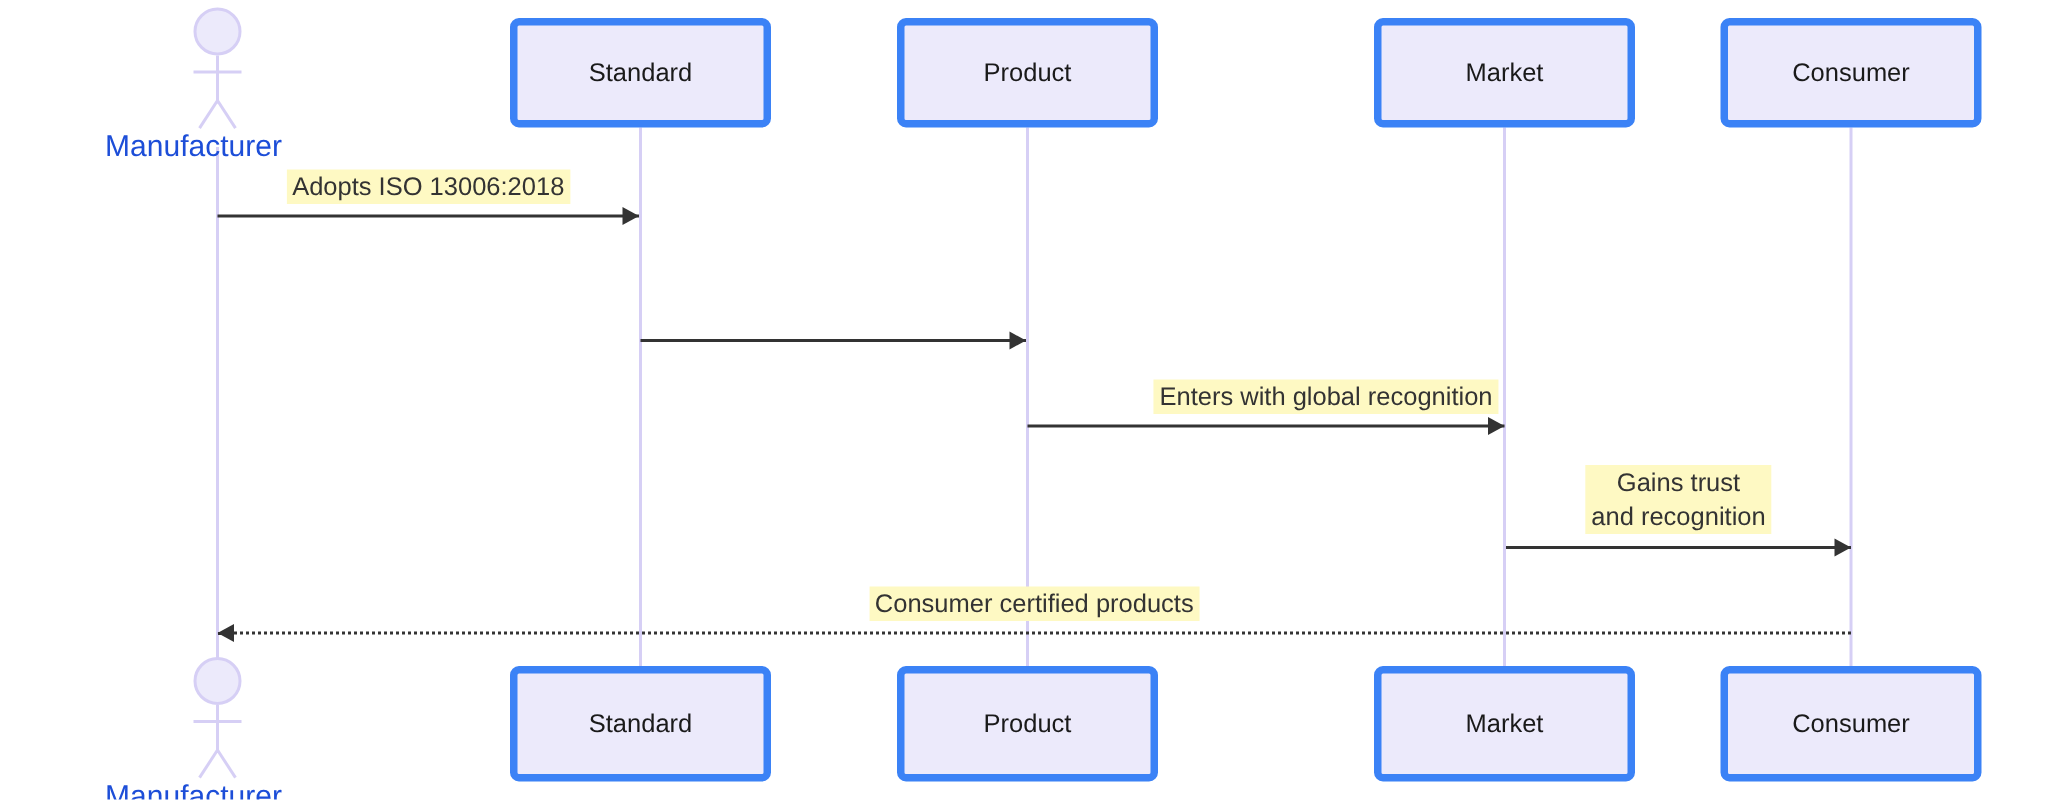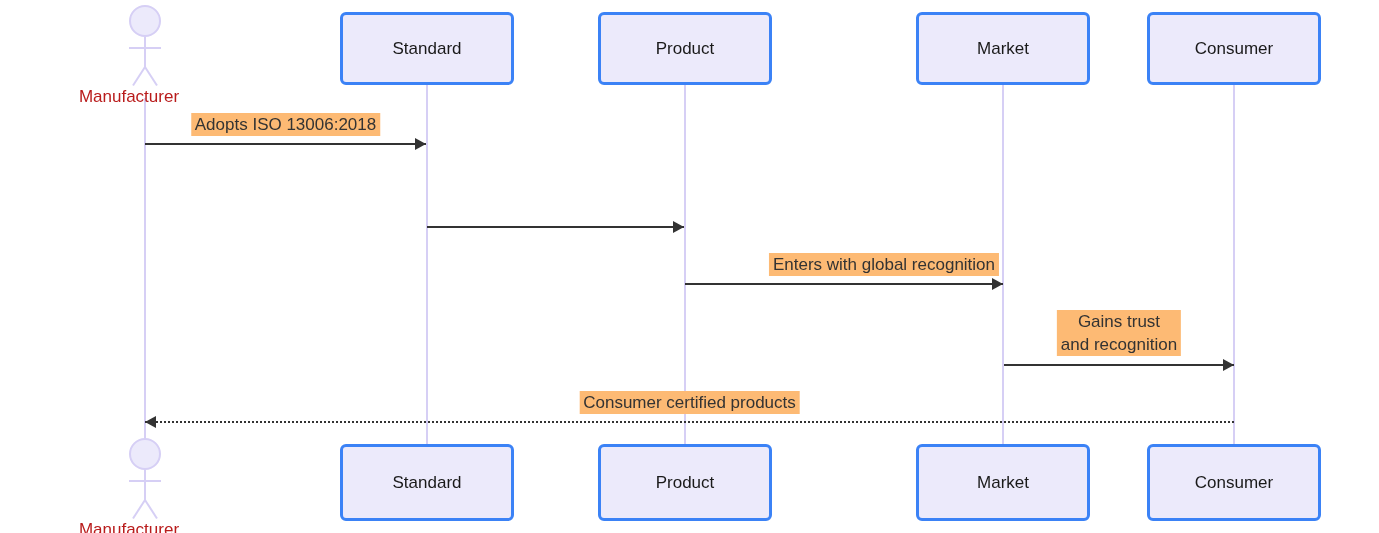--- a/index.html
+++ b/index.html
@@ -9,21 +9,21 @@
     font-family:"Liberation Sans", sans-serif;
     overflow:hidden;
   }
   #diagram{position:relative;width:1379px;height:533px;}
 
   
   .pbox{
     position:absolute;
     box-sizing:border-box;
     background:#ECEAFB;
-    border:3px solid #3b82f6;
+    border:5px solid #3b82f6;
     border-radius:6px;
     display:flex;align-items:center;justify-content:center;
     font-size:17px;
     color:#1a1a1a;
     white-space:nowrap;
   }
 
   
   .lifeline{
     position:absolute;
@@ -59,22 +59,22 @@
     width:2px;height:22px;
     background:#D6CFF5;
     top:62px;
   }
   .actor .legL{left:15px;transform-origin:top center;transform:rotate(33deg);}
   .actor .legR{left:15px;transform-origin:top center;transform:rotate(-33deg);}
   .actor .aname{
     position:absolute;
     top:82px;left:50%;
     transform:translateX(-50%);
-    font-size:17px;
-    color:#b91c1c;
+    font-size:20px;
+    color:#1d4ed8;
     white-space:nowrap;
   }
 
   
   .msg{position:absolute;}
   .msg .line{
     position:absolute;
     left:0;
     height:0;
     border-top:2px solid #333333;
@@ -101,21 +101,21 @@
   }
   .msg .mlabel{
     position:absolute;
     left:50%;
     transform:translateX(-50%);
     text-align:center;
     font-size:17px;
     color:#333333;
     line-height:23px;
     white-space:nowrap;
-    background:#fdba74;
+    background:#fef9c3;
     padding:0 4px;
   }
 </style>
 </head>
 <body>
 
 <div id="diagram">
 
   <div class="lifeline" style="left:144px;top:98px;height:345px;"></div>
   <div class="lifeline" style="left:426px;top:85px;height:360px;"></div>

